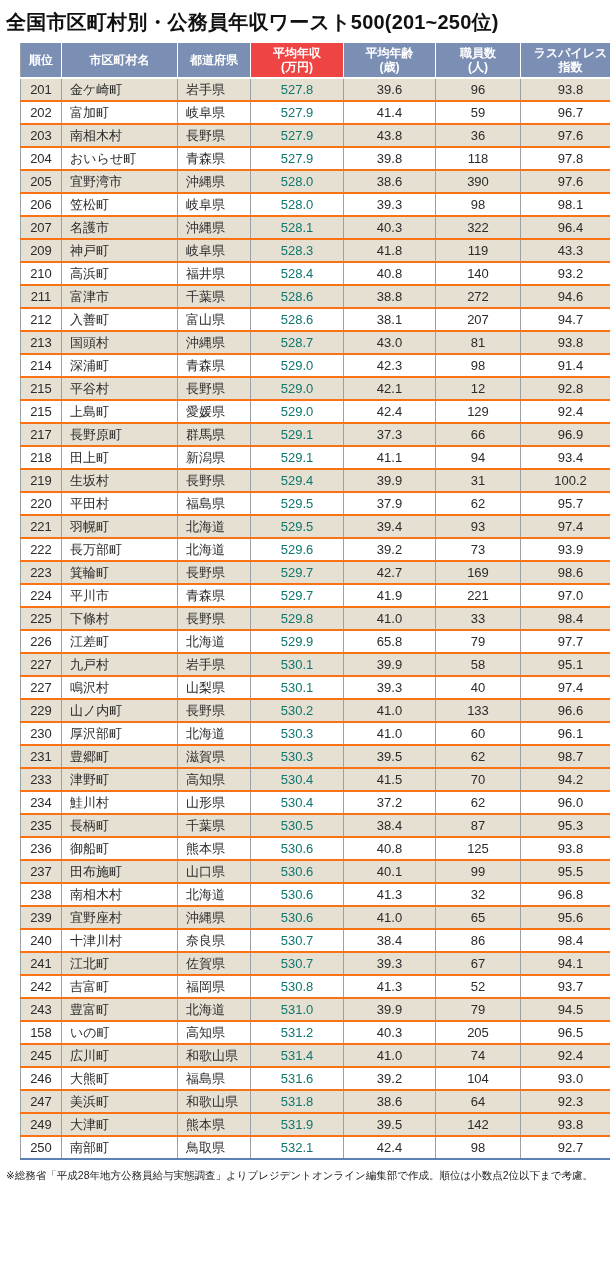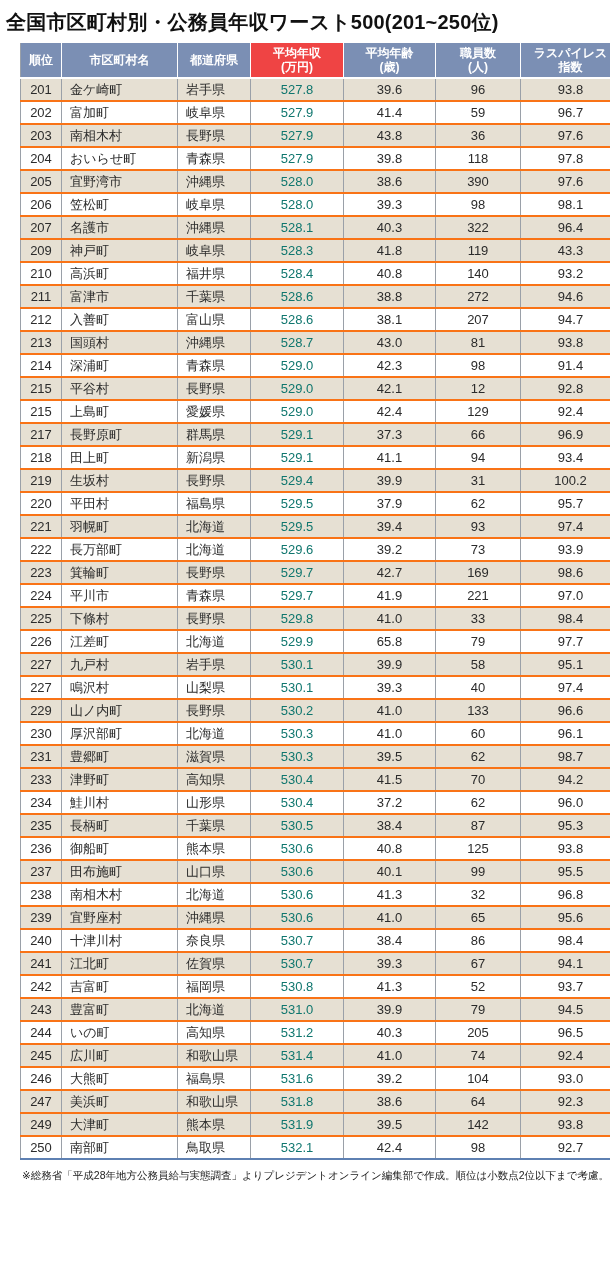--- a/index.html
+++ b/index.html
@@ -79,21 +79,21 @@
     text-align: left;
     padding-left: 8px;
   }
   tbody td.salary {
     color: #0f766e;
     font-weight: normal;
   }
   .footnote {
     font-size: 10.5px;
     color: #1a1a1a;
-    margin: 9px 6px 0 22px;
+    margin: 9px 6px 0 6px;
     letter-spacing: 0;
     white-space: nowrap;
   }
 </style>
 </head>
 <body>
 
 <div class="page">
   <div class="title">全国市区町村別・公務員年収ワースト500(201~250位)</div>
 
@@ -500,21 +500,21 @@
         <tr class="alt">
           <td class="rank">243</td>
           <td class="municipality">豊富町</td>
           <td class="prefecture">北海道</td>
           <td class="salary">531.0</td>
           <td class="age">39.9</td>
           <td class="staff">79</td>
           <td class="laspeyres">94.5</td>
         </tr>
         <tr>
-          <td class="rank">244</td>
+          <td class="rank">158</td>
           <td class="municipality">いの町</td>
           <td class="prefecture">高知県</td>
           <td class="salary">531.2</td>
           <td class="age">40.3</td>
           <td class="staff">205</td>
           <td class="laspeyres">96.5</td>
         </tr>
         <tr class="alt">
           <td class="rank">245</td>
           <td class="municipality">広川町</td>

